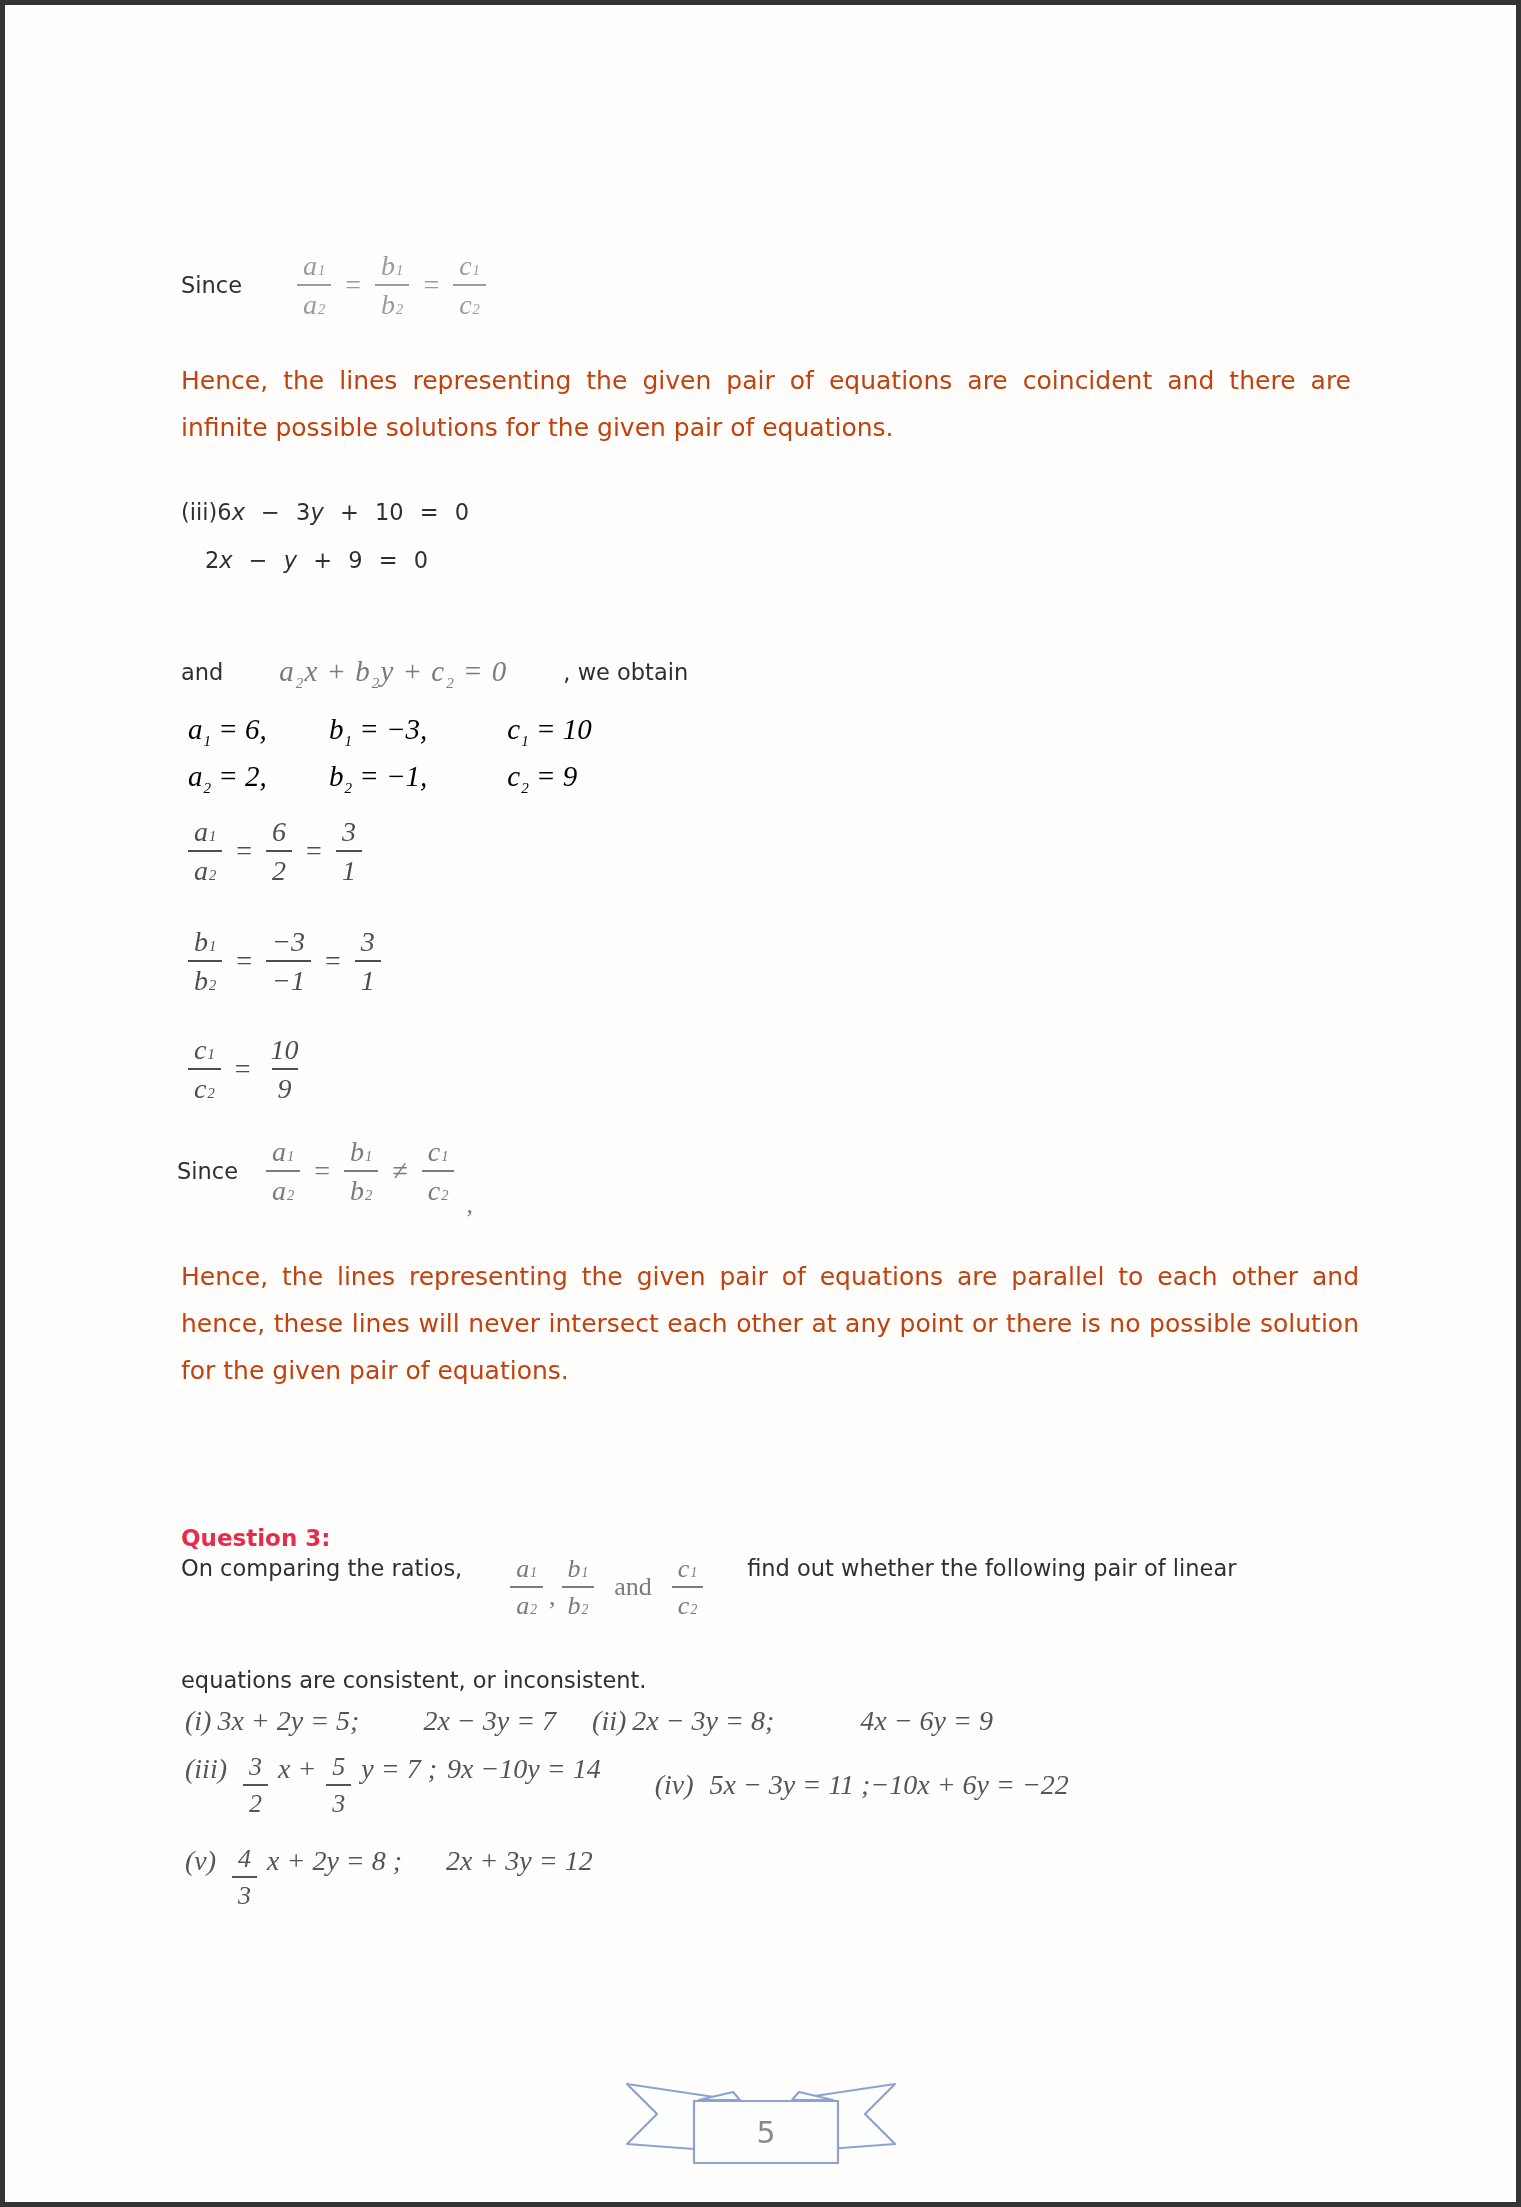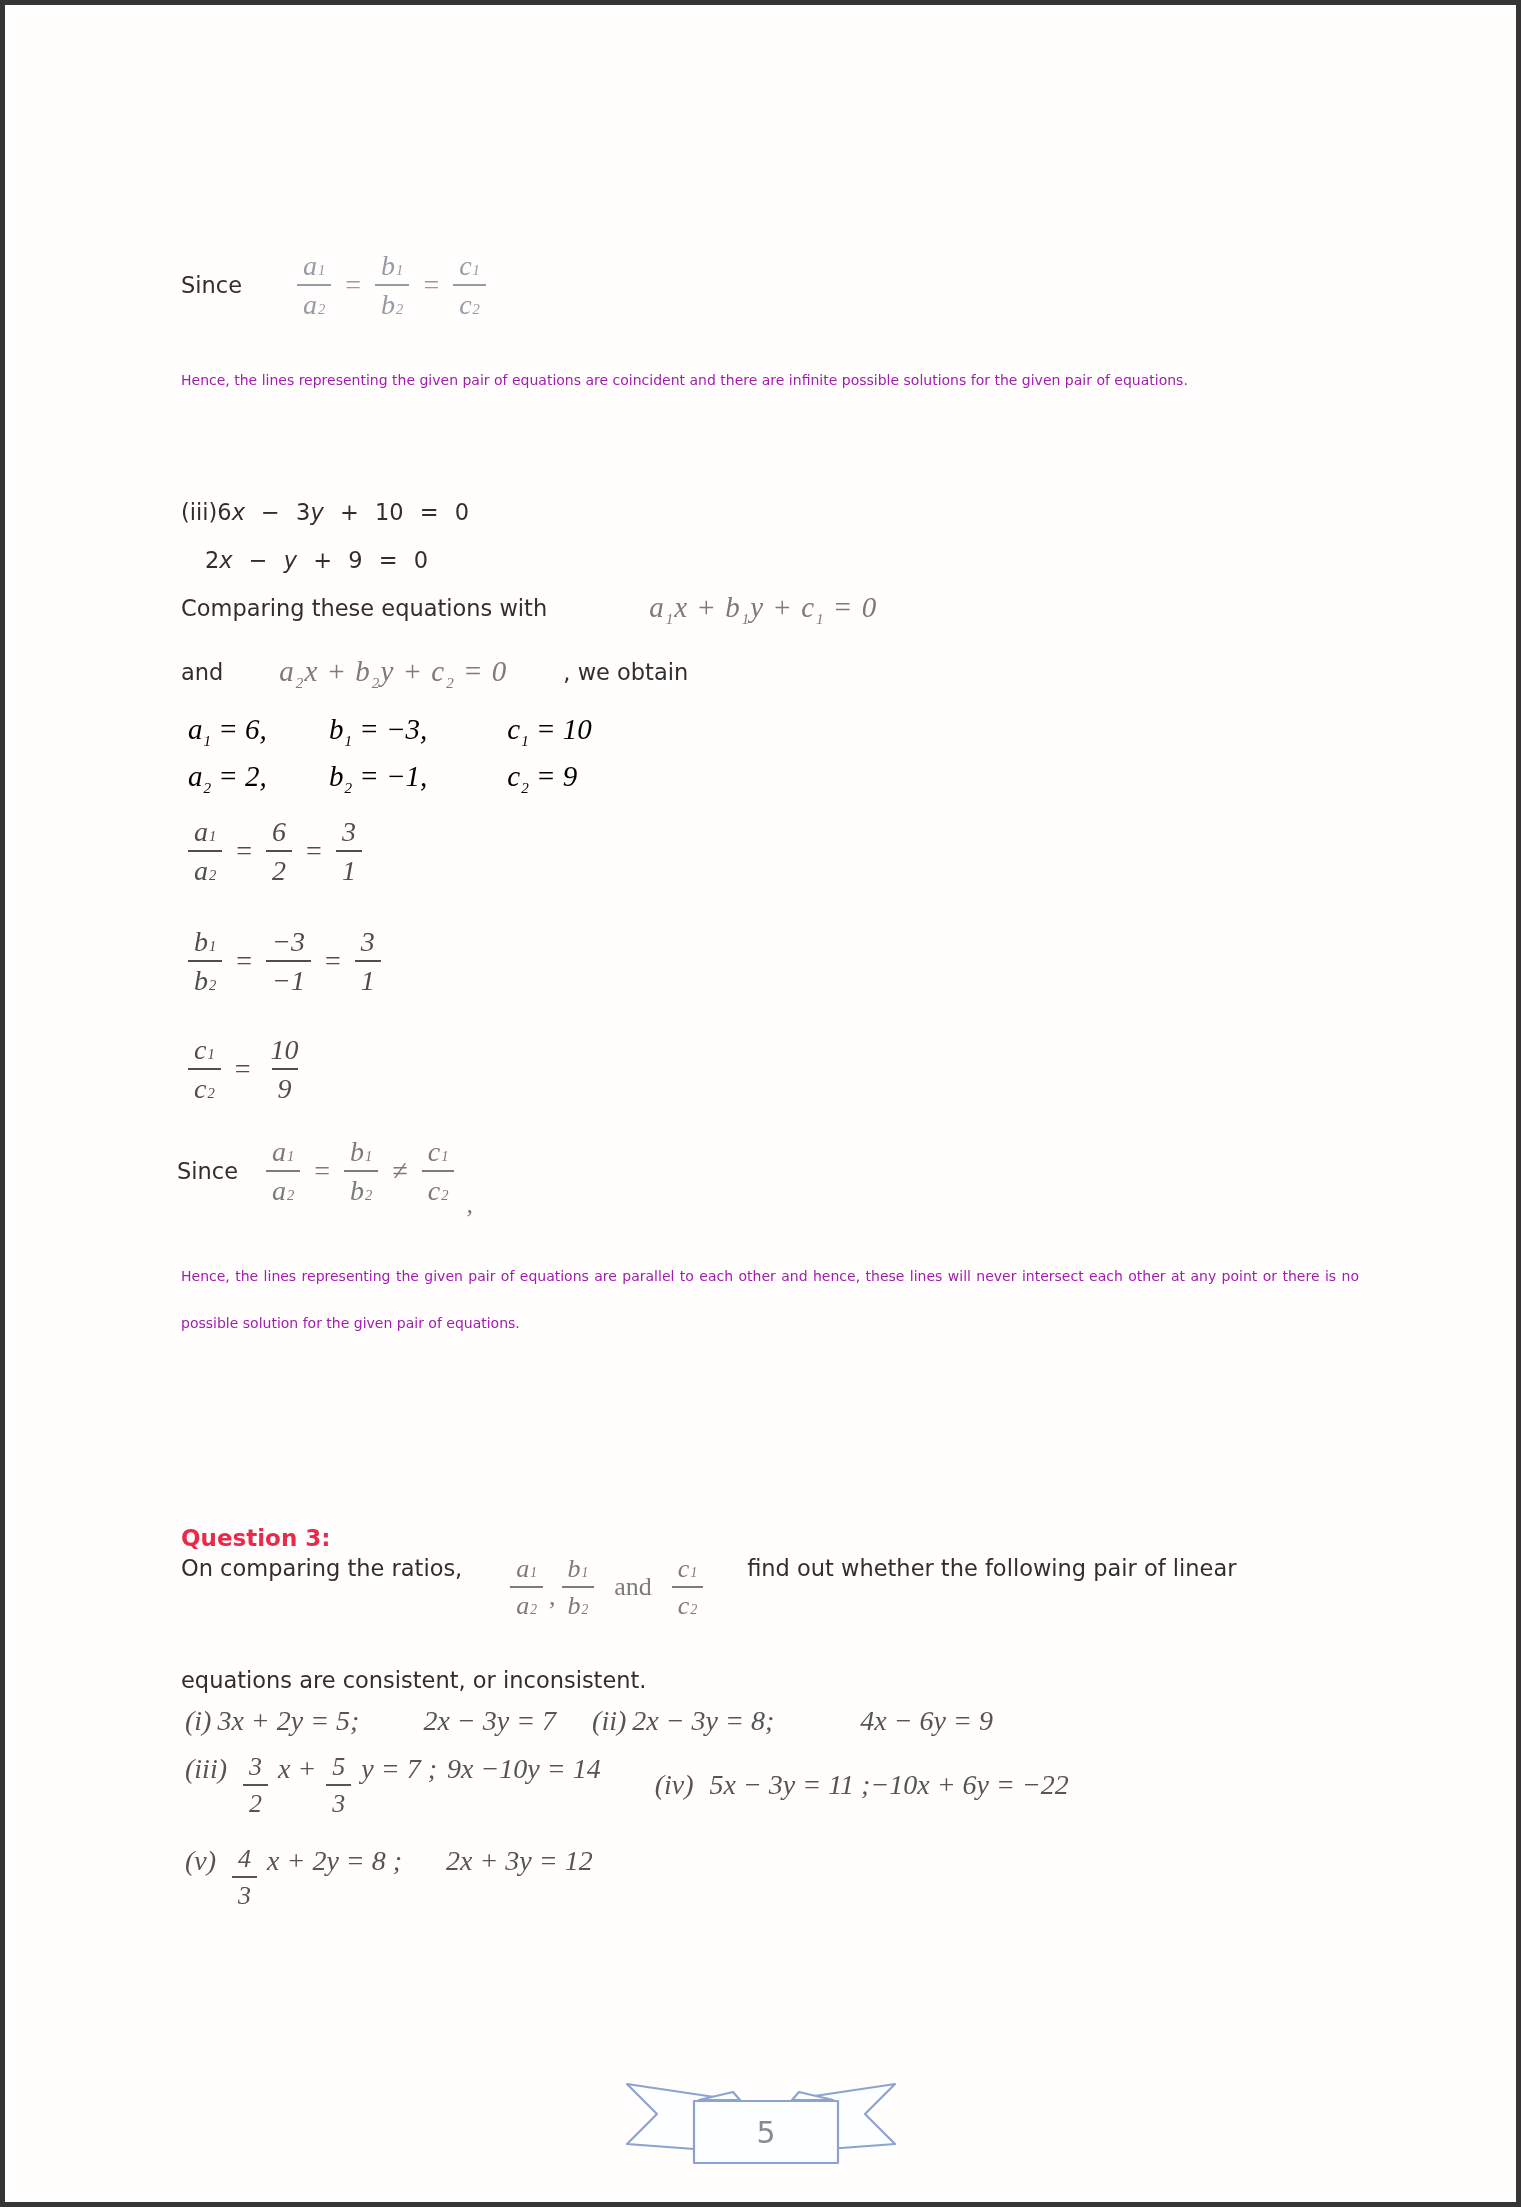--- a/index.html
+++ b/index.html
@@ -8,21 +8,21 @@
     width:1521px; height:2207px;
     box-sizing:border-box;
     background:#fffefc;
     border:5px solid #353535;
     overflow:hidden;
     font-family:"DejaVu Sans","Liberation Sans",sans-serif;
     color:#2f2f2f;
   }
   .blk { position:absolute; left:176px; }
   .body-text { font-size:22.5px; color:#2f2f2f; }
-  .para { font-size:14px; line-height:47px; text-align:justify; color:#a21caf; }
+  .para { font-size:25px; line-height:47px; text-align:justify; color:#c2410c; }
 
   
   .math { font-family:"Liberation Serif","DejaVu Serif",serif; font-style:italic; }
   .math-row { display:flex; align-items:center; gap:12px;
               font-family:"Liberation Serif","DejaVu Serif",serif; font-style:italic; }
   .rel { font-style:normal; padding:0 2px; }
   sub { font-size:0.52em; line-height:0; margin-left:1px; }
 
   .frac { display:inline-flex; flex-direction:column; align-items:center; text-align:center; line-height:1.05; }
   .frac .num { display:inline-flex; align-items:baseline; padding:0 6px 4px; }
@@ -123,24 +123,20 @@
         </span>
     </span>
   </div>
 
   <div class="blk para" id="para-coincident">Hence, the lines representing the given pair of equations are coincident and there are infinite possible solutions for the given pair of equations.</div>
 
   <div class="blk body-text" id="eq-iii-1"><span>(iii)6</span><i>x</i><span> − 3</span><i>y</i><span> + 10 = 0</span></div>
 
   <div class="blk body-text" id="eq-iii-2"><span>2</span><i>x</i><span> − </span><i>y</i><span> + 9 = 0</span></div>
 
-  <div class="blk" id="row-comparing">
-    <span class="body-text">Comparing these equations with</span>
-    <span class="math inline-eq m-mid"><span>a</span><sub>1</sub><span>x + b</span><sub>1</sub><span>y + c</span><sub>1</sub><span> = 0</span></span>
-  </div>
 
   <div class="blk" id="row-and">
     <span class="body-text">and</span>
     <span class="math inline-eq m-mid"><span>a</span><sub>2</sub><span>x + b</span><sub>2</sub><span>y + c</span><sub>2</sub><span> = 0</span></span>
     <span class="body-text we-obtain">, we obtain</span>
   </div>
 
   <div class="blk coeff-row math m-coeff" id="coeff-row1">
     <span class="g1"><span>a</span><sub>1</sub><span> = 6,</span></span>
     <span class="g2"><span>b</span><sub>1</sub><span> = −3,</span></span>

